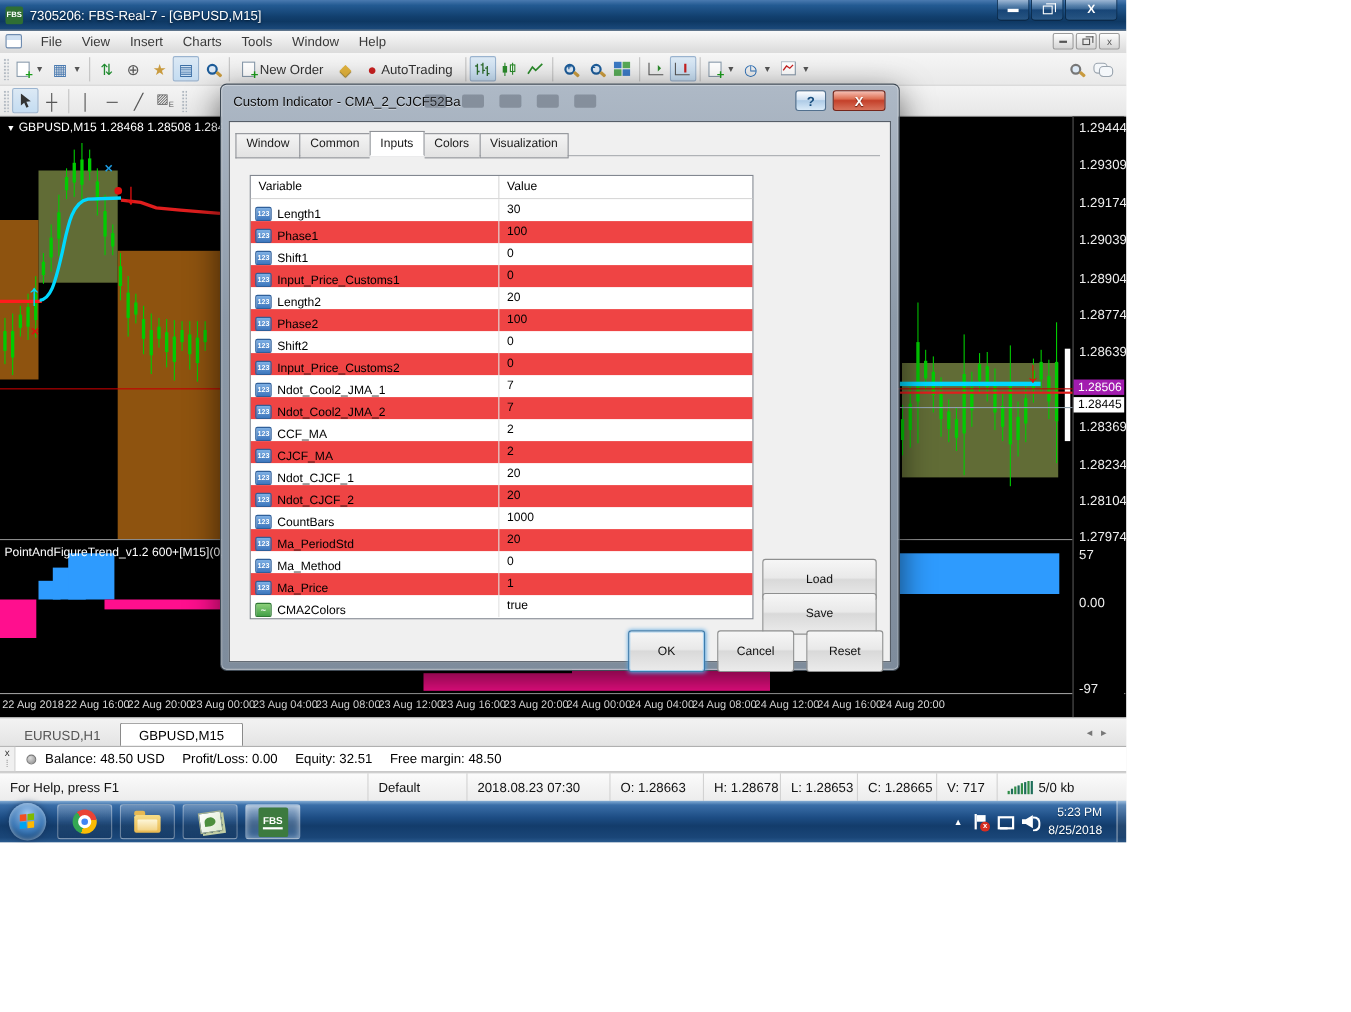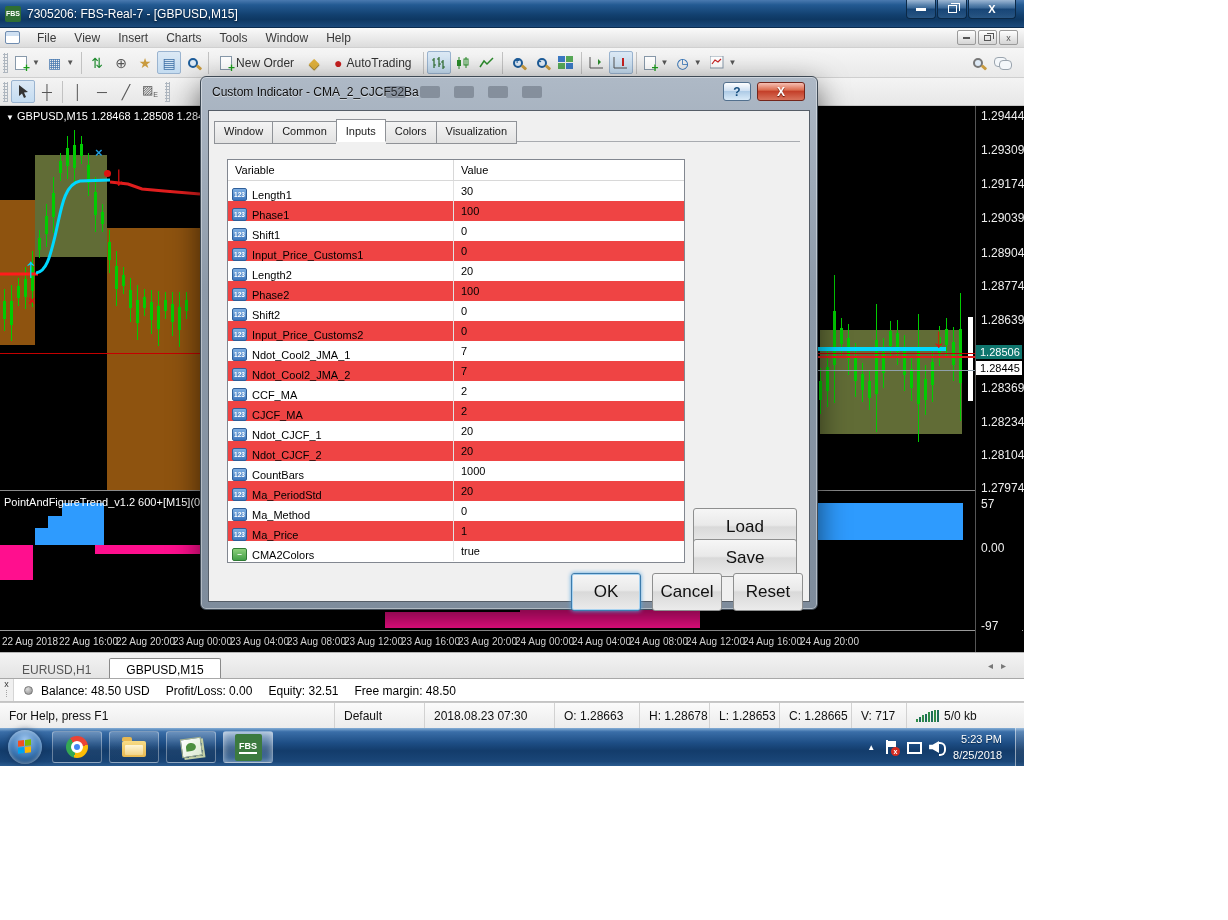--- a/index.html
+++ b/index.html
@@ -52,21 +52,21 @@
 .mag .pm{position:absolute;left:0px;top:-3px;font-size:9px;font-weight:bold;color:#1d5c99;line-height:1}
 .bubbles{position:relative;width:16px;height:11px}
 .bubbles::before,.bubbles::after{content:"";position:absolute;border:1px solid #9aa4ae;background:#f4f7fa;border-radius:4px;width:11px;height:8px}
 .bubbles::after{left:5px;top:3px}
 
 
 .chart{position:absolute;left:0;top:106px;width:1024px;height:546px;background:#000}
 .axiscol{position:absolute;left:975px;top:0;width:47px;height:546px;background:#000;border-left:1px solid #555}
 .pxlabel{position:absolute;left:5px;color:#eee;font-size:12px;white-space:nowrap}
 .pxmark{position:absolute;left:0;width:46px;height:14px;font-size:11px;display:flex;align-items:center;padding-left:4px}
-.pxmark.bid{background:#0f766e;color:#fff}
+.pxmark.bid{background:#a21caf;color:#fff}
 .pxmark.last{background:#fff;color:#000}
 .symlabel{position:absolute;left:6px;top:4px;color:#fff;font-size:11px;z-index:6}
 .indlabel{position:absolute;left:4px;top:390px;color:#fff;font-size:11px;z-index:6;white-space:nowrap}
 .zone{position:absolute}
 .candle{position:absolute;width:1px;background:#00cc00}
 .candle i{position:absolute;left:-1px;width:3px;background:#00cc00;display:block}
 .paneline{position:absolute;left:0;width:1023px;height:1px;background:#8a8a8a}
 .timestrip{position:absolute;left:0;top:524px;width:1023px;height:22px;border-top:1px solid #9a9a9a;background:#000}
 .tlabel{position:absolute;top:5px;color:#d8d8d8;font-size:10px;white-space:nowrap}
 .arrow{position:absolute;font-weight:bold;line-height:1;z-index:5}
@@ -99,21 +99,21 @@
 .thead{display:flex;height:21px;align-items:center;border-bottom:1px solid #d8d8d8;color:#000}
 .thc1{width:226px;padding-left:7px;border-right:1px solid #d8d8d8;height:100%;display:flex;align-items:center}
 .thc2{flex:1;padding-left:7px}
 .trow{display:flex;height:20px;align-items:center}
 .trow.alt{background:#ef4444}
 .tc1{width:226px;display:flex;align-items:flex-end;height:100%;border-right:1px solid #e2e2e2}
 .tc2{flex:1;padding-left:7px}
 .ric{width:15px;height:13px;margin:0 5px 0 4px;border-radius:2px;color:#fff;font-size:6.5px;font-weight:bold;
  display:flex;align-items:center;justify-content:center;background:linear-gradient(#7fb0e4,#3d76bd);border:1px solid #2f5f9a;flex:none}
 .ric.bool{background:linear-gradient(#8cd07a,#43a048);border-color:#2f7a34;font-size:8px}
-.btn{position:absolute;height:38px;border:1px solid #8e8f8f;border-radius:3px;font-size:17px;color:#111;
+.btn{position:absolute;height:38px;border:1px solid #8e8f8f;border-radius:3px;font-size:11px;color:#111;
  background:linear-gradient(#f6f6f6,#e9e9e9 45%,#d9d9d9 50%,#ebebeb);display:flex;align-items:center;justify-content:center}
 .btn.focus{border-color:#3d7bab;box-shadow:0 0 0 1px #a8d2f0 inset,0 0 4px #58a6e0}
 
 
 .charttabs{position:absolute;left:0;top:652px;width:1024px;height:26px;background:linear-gradient(#f3f3f3,#e4e4e4);
  border-top:1px solid #b5b5b5;display:flex;align-items:flex-end;padding-left:6px}
 .ctab{font-size:12px;color:#555;padding:4px 16px 5px;margin-right:2px}
 .ctab.active{background:#fff;border:1px solid #8a8a8a;border-bottom:1px solid #fff;border-radius:2px 2px 0 0;color:#000}
 .ctarrows{position:absolute;right:10px;top:7px;color:#777;font-size:10px;letter-spacing:8px}
 

